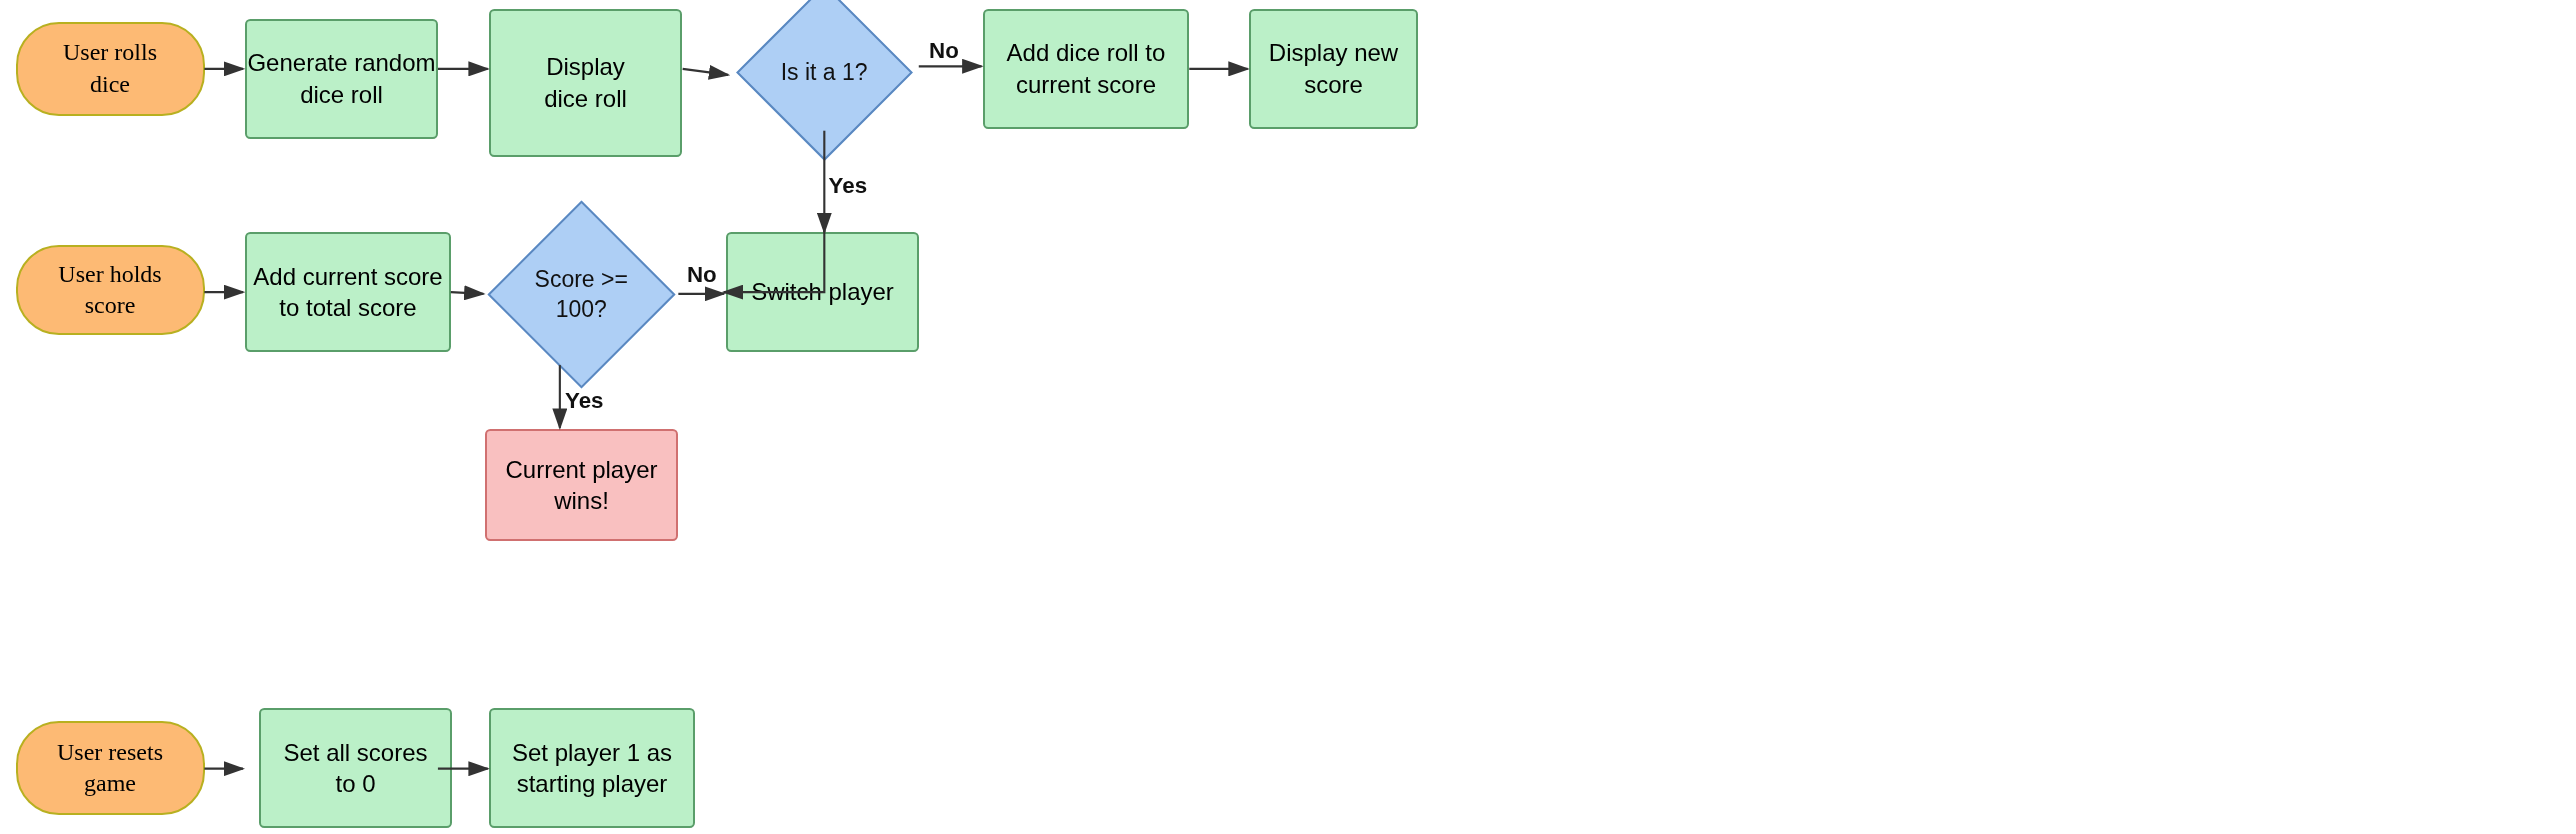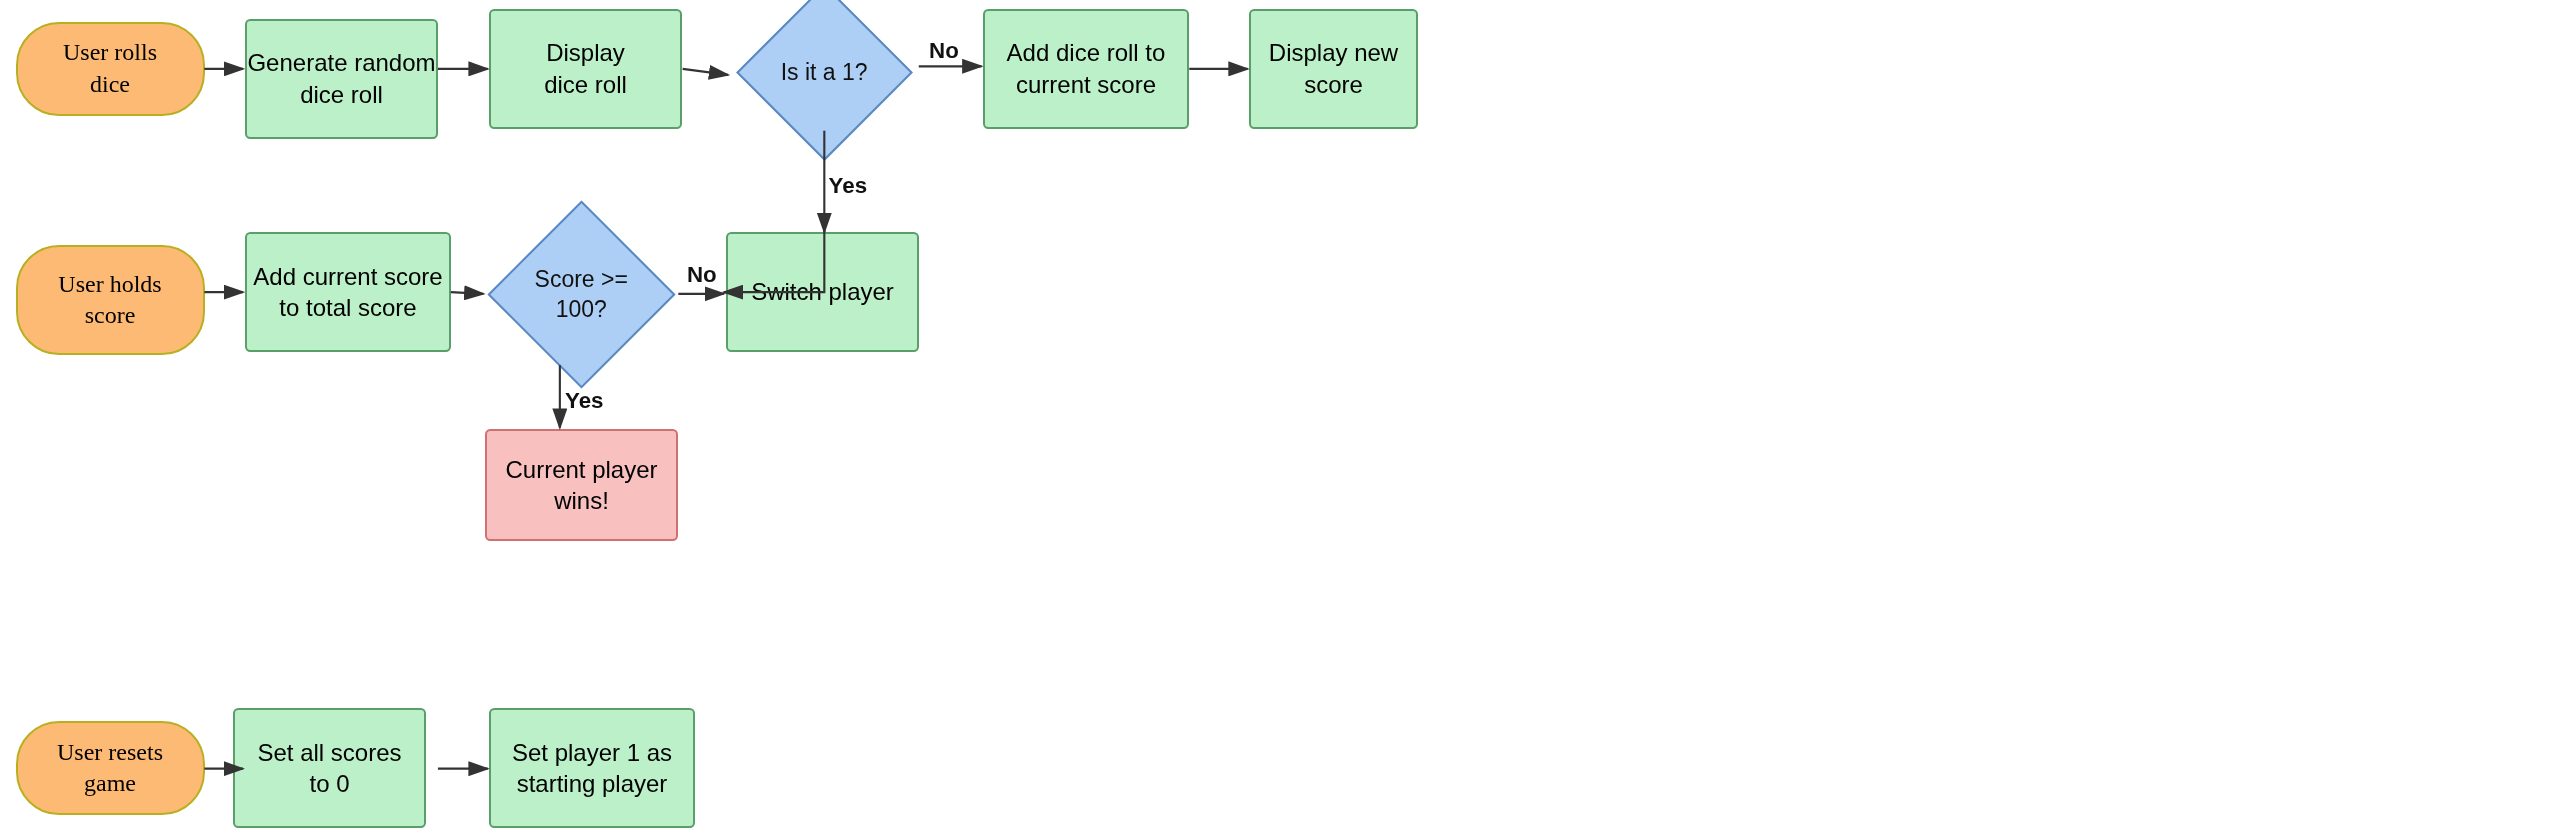--- a/index.html
+++ b/index.html
@@ -94,56 +94,56 @@
 <body>
 
 <div class="flowchart">
 
   <div class="node oval" style="left:15.5px; top:21.5px; width:189px; height:94px; white-space:pre-line;">User rolls
 dice</div>
 
   <div class="node rect" style="left:245px; top:8.6px; width:193px; height:120px; white-space:pre-line;margin-top:10px;">Generate random
 dice roll</div>
 
-  <div class="node rect" style="left:489px; top:8.6px; width:193px; height:120px; white-space:pre-line;">Display
+  <div class="node rect" style="left:489px; top:8.6px; width:193px; height:148px; white-space:pre-line;">Display
 dice roll</div>
 
   <div class="diamond-wrap" style="left:730px; top:4.3px; width:189px; height:137px;">
     <div class="diamond" style="width:125px; height:125px;">
       <span class="diamond-text">Is it a 1?</span>
     </div>
   </div>
 
   <div class="node rect" style="left:983px; top:8.6px; width:206px; height:120px; white-space:pre-line;">Add dice roll to
 current score</div>
 
   <div class="node rect" style="left:1249px; top:8.6px; width:169px; height:120px; white-space:pre-line;">Display new
 score</div>
 
-  <div class="node oval" style="left:15.5px; top:245px; width:189px; height:110px; white-space:pre-line;">User holds
+  <div class="node oval" style="left:15.5px; top:245px; width:189px; height:90px; white-space:pre-line;">User holds
 score</div>
 
   <div class="node rect" style="left:245px; top:232px; width:206px; height:120px; white-space:pre-line;">Add current score
 to total score</div>
 
   <div class="diamond-wrap" style="left:485px; top:223px; width:193px; height:142px;">
     <div class="diamond" style="width:133px; height:133px;">
       <span class="diamond-text">Score &gt;= 100?</span>
     </div>
   </div>
 
   <div class="node rect" style="left:726px; top:232px; width:193px; height:120px; white-space:pre-line;">Switch player</div>
 
   <div class="node rect-red" style="left:485px; top:429px; width:193px; height:112px; white-space:pre-line;">Current player
 wins!</div>
 
   <div class="node oval" style="left:15.5px; top:721px; width:189px; height:94px; white-space:pre-line;">User resets
 game</div>
 
-  <div class="node rect" style="left:233px; top:708px; width:193px; height:120px; white-space:pre-line;">Set all scores
+  <div class="node rect" style="left:259px; top:708px; width:193px; height:120px; white-space:pre-line;">Set all scores
 to 0</div>
 
   <div class="node rect" style="left:489px; top:708px; width:206px; height:120px; white-space:pre-line;">Set player 1 as
 starting player</div>
 
   <svg class="arrows-svg" viewBox="0 0 3000 972" width="2576" height="835">
     <defs>
       <marker id="arrowhead" markerWidth="10" markerHeight="7" refX="9" refY="3.5" orient="auto">
         <polygon points="0 0, 10 3.5, 0 7" fill="#333"></polygon>
       </marker>

